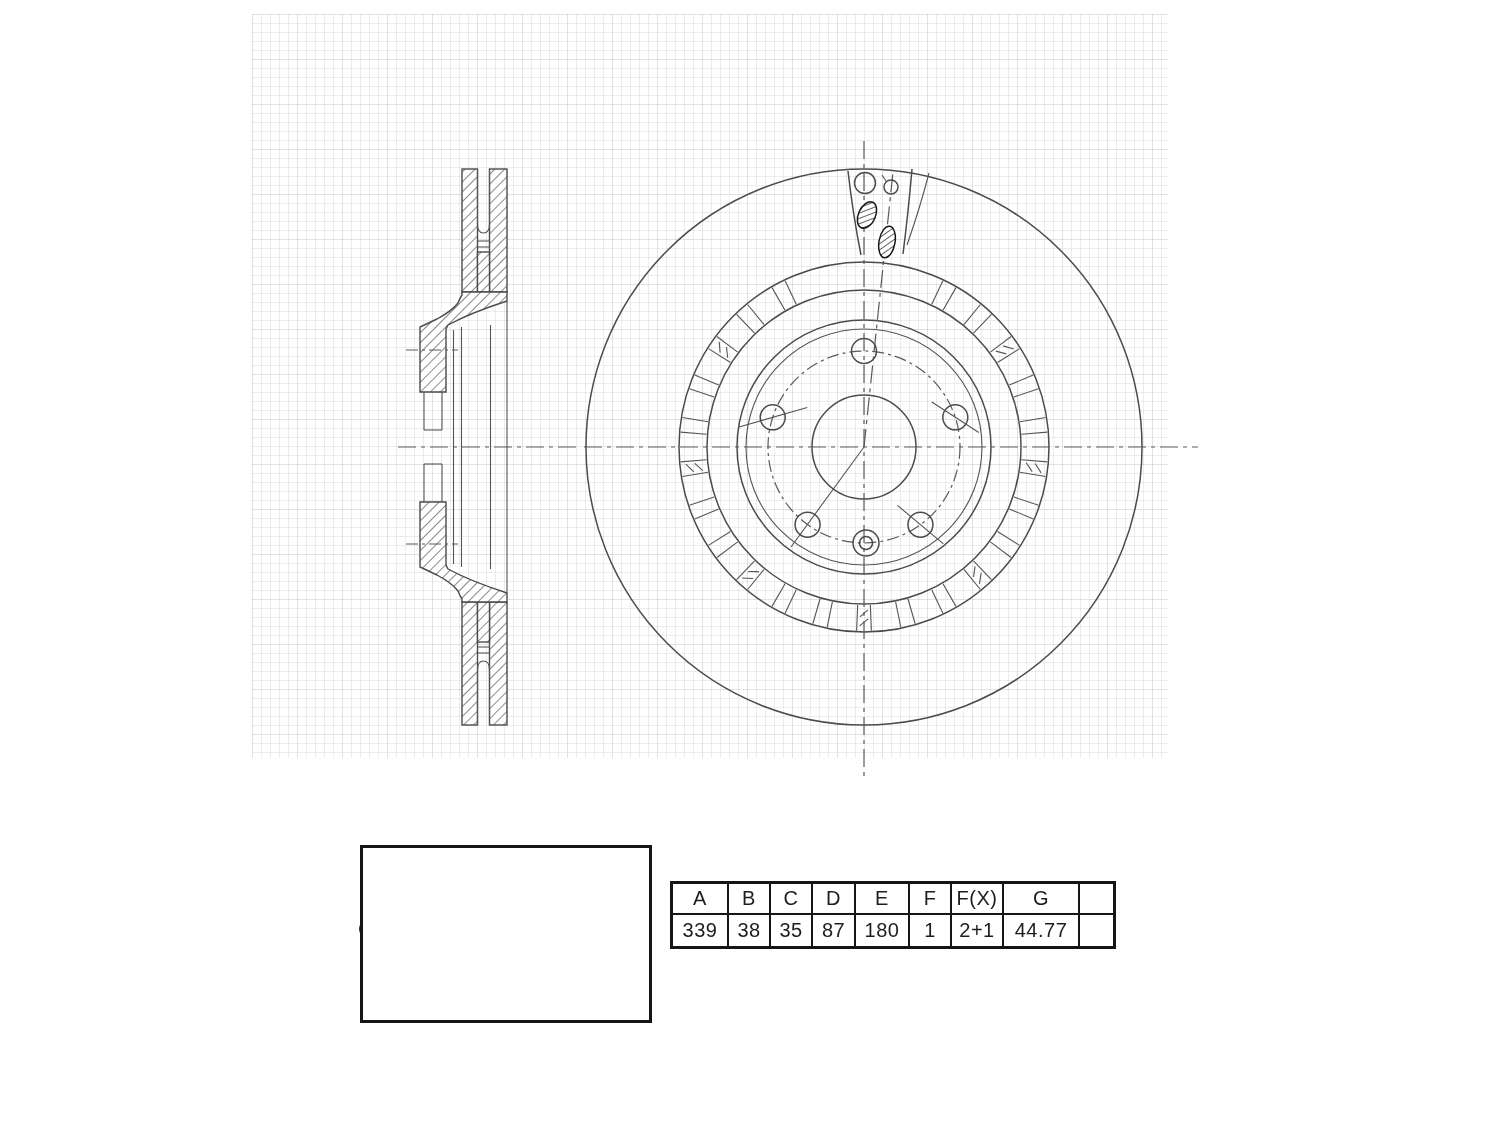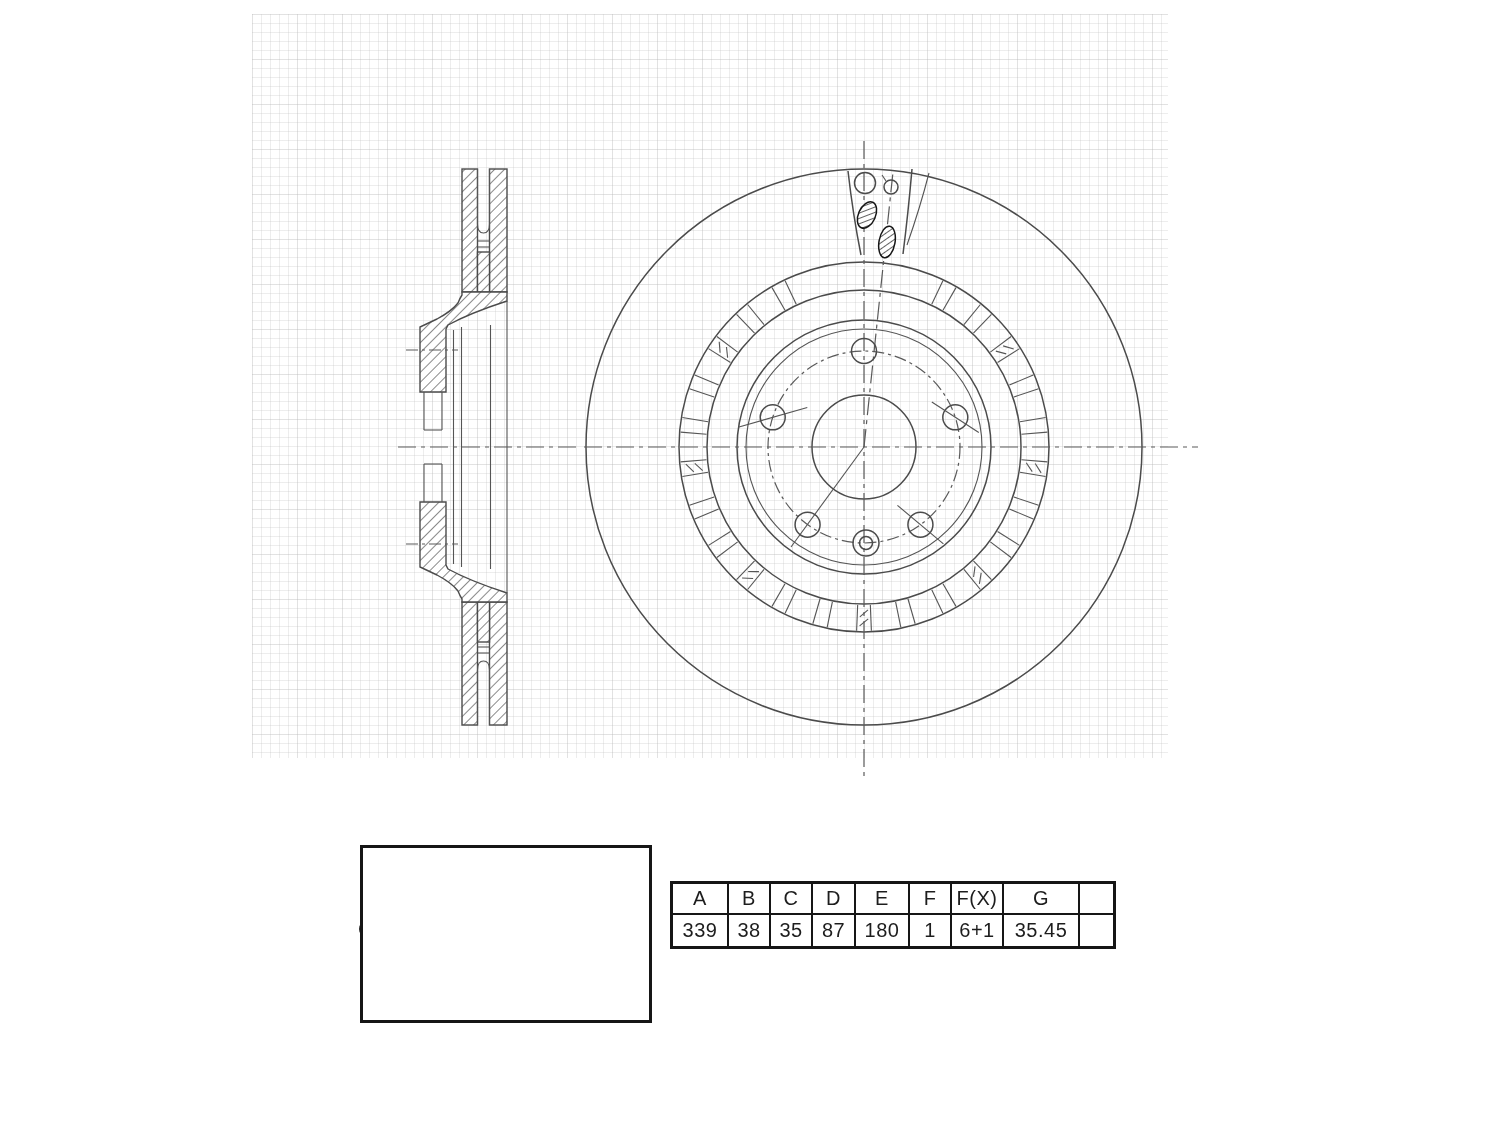--- a/index.html
+++ b/index.html
@@ -276,17 +276,17 @@
     <div class="cell">F</div>
     <div class="cell">F(X)</div>
     <div class="cell">G</div>
     <div class="cell"></div>
     <div class="cell">339</div>
     <div class="cell">38</div>
     <div class="cell">35</div>
     <div class="cell">87</div>
     <div class="cell">180</div>
     <div class="cell">1</div>
-    <div class="cell">6+1</div>
-    <div class="cell">35.45</div>
+    <div class="cell">2+1</div>
+    <div class="cell">44.77</div>
     <div class="cell"></div>
   </div>
 </div>
 
 </body></html>

